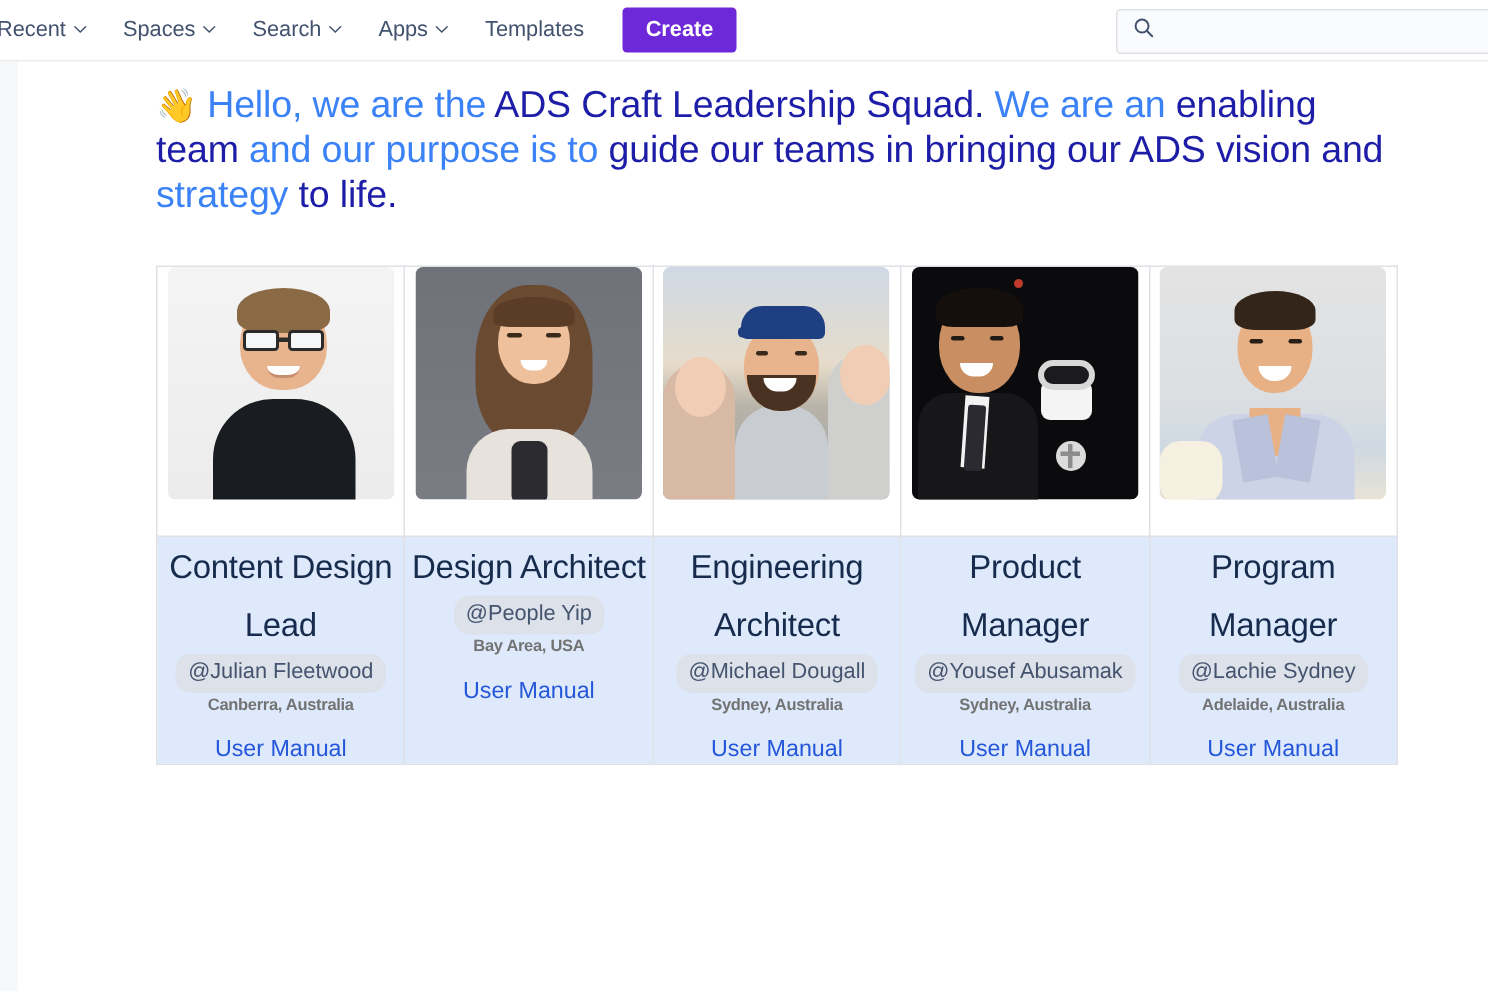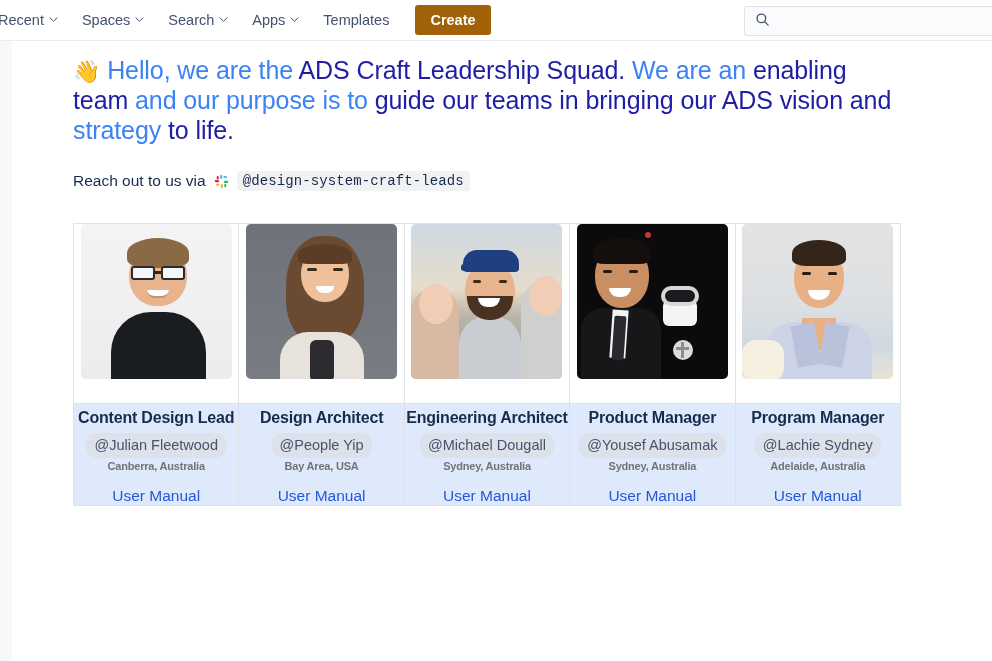--- a/index.html
+++ b/index.html
@@ -28,42 +28,42 @@
   .nav-item {
     display: flex; align-items: center; gap: 5px;
     padding: 6px 12px;
     font-size: 14.5px; color: #42526e; font-weight: 400;
     white-space: nowrap; border-radius: 3px; cursor: pointer;
   }
   .chev { display: inline-block; width: 9px; height: 9px; position: relative; top: -1px; }
   .chev svg { display: block; }
   .create-btn {
     margin-left: 14px;
-    background: #a16207; color: #ffffff;
+    background: #6d28d9; color: #ffffff;
     font-size: 14.5px; font-weight: 600;
     padding: 7px 15px; border: none; border-radius: 3px;
     cursor: pointer; white-space: nowrap;
     font-family: "Liberation Sans", sans-serif;
   }
   .search-wrap {
     position: absolute; right: -12px; top: 6px;
     width: 260px; height: 30px;
     background: #fafbfc;
     border: 1px solid #dfe1e6; border-radius: 3px;
     display: flex; align-items: center; padding: 0 10px; gap: 9px;
   }
   .search-input {
     border: none; outline: none; background: transparent;
     font-size: 14.5px; color: #5e6c84; width: 100%;
     font-family: "Liberation Sans", sans-serif;
   }
   .search-input::placeholder { color: #5e6c84; opacity: 1; }
 
   
-  .content { position: absolute; left: 73px; top: 41px; width: 860px; }
+  .content { position: absolute; left: 104px; top: 41px; width: 860px; }
 
   .hero {
     margin-top: 14px;
     font-size: 25px; line-height: 1.2;
     font-weight: 400; letter-spacing: -0.1px;
     max-width: 820px;
   }
   .hero .lt { color: #3b82f6; }
   .hero .dk { color: #1d1da8; }
   .wave { font-size: 22px; }
@@ -104,21 +104,21 @@
     display: inline-block;
     border-radius: 5px;
     position: relative; overflow: hidden;
   }
   .info-cell {
     background: #deeafc;
     text-align: center;
     padding: 14px 8px 10px 8px;
   }
   .role {
-    font-size: 16px; font-weight: 700; color: #172b4d;
+    font-size: 22px; font-weight: 400; color: #172b4d;
     line-height: 1.78; letter-spacing: -0.2px;
   }
   .mention {
     display: inline-block;
     background: #dcdfe4cc; color: #44546f;
     border-radius: 10px; padding: 1px 8px;
     font-size: 14.5px; line-height: 1.62;
   }
   .mention-wrap { }
   .loc { font-size: 11px; font-weight: 700; color: #737373; line-height: 1.55; letter-spacing: -0.2px; }
@@ -194,36 +194,20 @@
     </div>
   </div>
 
   <div class="content">
 
     <div class="hero">
       <span class="wave">👋</span>
       <span class="lt">Hello, we are the </span><span class="dk">ADS Craft Leadership Squad.</span><span class="lt"> We are an </span><span class="dk">enabling team</span><span class="lt"> and our purpose is to </span><span class="dk">guide our teams in bringing our ADS vision and</span><span class="lt"> strategy </span><span class="dk">to life.</span>
     </div>
 
-    <div class="reach">
-      <span>Reach out to us via</span>
-      <span class="slack-ico">
-        <svg width="17" height="17" viewBox="0 0 24 24">
-          <rect x="2.5" y="10" width="6.2" height="2.9" rx="1.45" fill="#e01e5a"></rect>
-          <rect x="10.1" y="2.4" width="2.9" height="6.2" rx="1.45" fill="#36c5f0"></rect>
-          <rect x="15.3" y="11.1" width="6.2" height="2.9" rx="1.45" fill="#2eb67d"></rect>
-          <rect x="11.0" y="15.4" width="2.9" height="6.2" rx="1.45" fill="#ecb22e"></rect>
-          <rect x="5.2" y="4.1" width="2.9" height="5.2" rx="1.45" fill="#e01e5a"></rect>
-          <rect x="14.6" y="4.2" width="5.2" height="2.9" rx="1.45" fill="#36c5f0"></rect>
-          <rect x="15.9" y="15.2" width="2.9" height="5.0" rx="1.45" fill="#2eb67d"></rect>
-          <rect x="4.2" y="15.0" width="5.0" height="2.9" rx="1.45" fill="#ecb22e"></rect>
-        </svg>
-      </span>
-      <span class="code-chip">@design-system-craft-leads</span>
-    </div>
 
 
     <table class="people-table">
       <tbody>
           <tr>
         <td class="photo-cell">
           <div class="photo">
             <div class="ph-bg" style="background:linear-gradient(180deg,#f4f4f5 0%,#ececec 100%);"></div>
             <div class="ph-el" style="left:48px;top:20px;width:58px;height:62px;border-radius:50% 50% 46% 46%;background:#e8b48e;"></div>
             <div class="ph-el" style="left:46px;top:14px;width:62px;height:30px;border-radius:50% 50% 30% 30%;background:#8a6a45;"></div>

